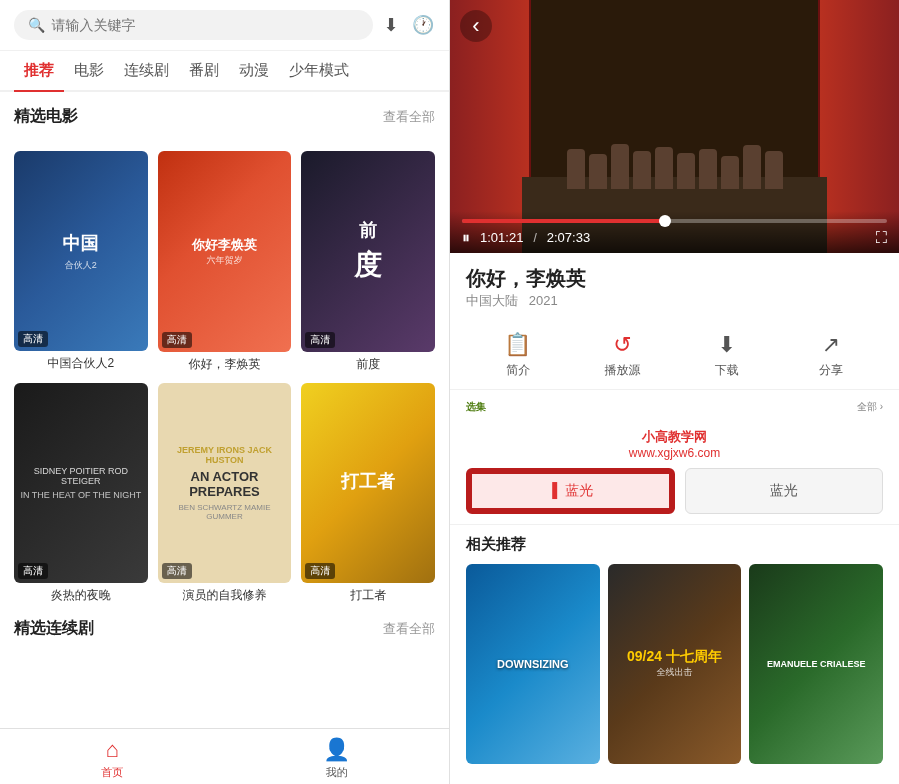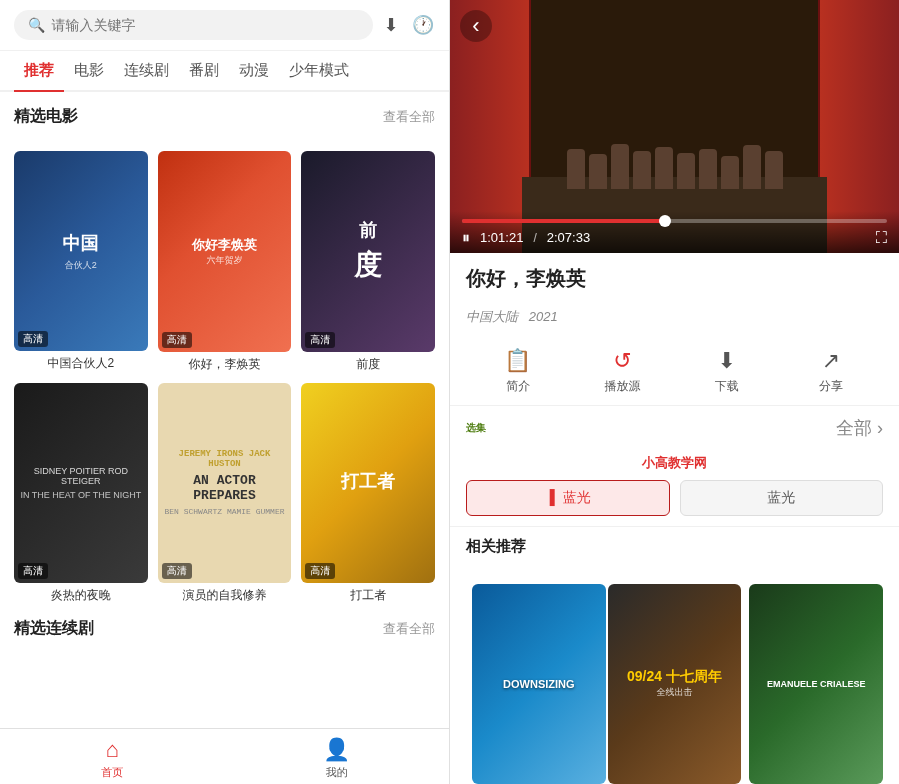--- a/index.html
+++ b/index.html
@@ -306,22 +306,21 @@
       padding: 12px 16px;
     }
     .movie-detail-title {
       font-size: 20px;
       font-weight: bold;
       color: #222;
     }
     .movie-detail-meta {
       font-size: 13px;
       color: #888;
-      margin-top: 16px;
-      font-style: italic;
+      margin-top: 0;
     }
 
     
     .action-buttons {
       display: flex;
       padding: 10px 16px;
       gap: 0;
       border-bottom: 1px solid #f0f0f0;
     }
     .action-btn {
@@ -340,21 +339,21 @@
       padding: 10px 16px;
       border-bottom: 1px solid #f0f0f0;
     }
     .xuanji-header {
       display: flex;
       justify-content: space-between;
       align-items: center;
       margin-bottom: 10px;
     }
     .xuanji-title { font-size: 10px; font-weight: bold; color: #4d7c0f; }
-    .xuanji-all { font-size: 18px; color: #888; cursor: pointer; text-align: center; }
+    .xuanji-all { font-size: 10px; color: #888; cursor: pointer; text-align: center; }
     .xuanji-watermark {
       text-align: center;
       padding: 4px 0 8px;
     }
     .watermark-text { font-size: 13px; color: #e03030; font-weight: bold; }
     .watermark-url { font-size: 12px; color: #e03030; }
     .quality-buttons {
       display: flex;
       gap: 10px;
     }
@@ -363,57 +362,57 @@
       padding: 8px;
       border-radius: 6px;
       text-align: center;
       font-size: 14px;
       cursor: pointer;
       border: none;
     }
     .quality-btn.active-q {
       background: #fde8e8;
       color: #e03030;
-      border: 1px solid #b91c1c;
+      border: 6px solid #b91c1c;
     }
     .quality-btn.inactive-q {
       background: #f5f5f5;
       color: #555;
       border: 1px solid #ddd;
     }
     .bar-icon {
       color: #e03030;
       font-size: 14px;
       margin-right: 4px;
     }
 
     
     .related-section {
       padding: 10px 16px;
     }
-    .related-title { font-size: 15px; font-weight: bold; color: #222; margin-bottom: 28px; }
+    .related-title { font-size: 15px; font-weight: bold; color: #222; margin-bottom: 10px; }
     .related-grid {
       display: grid;
       grid-template-columns: repeat(3, 1fr);
       gap: 8px;
     }
     .related-poster {
       width: 100%;
       aspect-ratio: 2/3;
       border-radius: 6px;
       overflow: hidden;
     }
 
     
     .poster-zhongguo { background: linear-gradient(135deg, #1a3a6a 0%, #2a5a9a 50%, #3a7aba 100%); }
     .poster-nihao { background: linear-gradient(135deg, #c03010 0%, #e05030 40%, #f07050 100%); }
     .poster-qiandu { background: linear-gradient(135deg, #1a1a2a 0%, #3a2a4a 50%, #5a3a6a 100%); }
     .poster-yanre { background: linear-gradient(135deg, #1a1a1a 0%, #3a3a3a 100%); }
     .poster-dagongzhe { background: linear-gradient(135deg, #f0d020 0%, #e0a010 50%, #a07010 100%); }
-    .poster-downsizing { background: linear-gradient(135deg, #0a5a9a 0%, #1a8aca 50%, #5ab0e0 100%); margin-left: 6px; }
+    .poster-downsizing { background: linear-gradient(135deg, #0a5a9a 0%, #1a8aca 50%, #5ab0e0 100%); }
     .poster-quanxian { background: linear-gradient(135deg, #2a2a2a 0%, #5a3a1a 50%, #8a5a2a 100%); }
     .poster-emmanuel { background: linear-gradient(135deg, #1a3a1a 0%, #2a6a2a 50%, #5a9a5a 100%); }
 
     .poster-text {
       width: 100%;
       height: 100%;
       display: flex;
       flex-direction: column;
       align-items: center;
       justify-content: center;
@@ -522,21 +521,21 @@
             <div class="poster-text-small">SIDNEY POITIER ROD STEIGER</div>
             <div style="font-size:9px;margin-top:4px;opacity:0.7">IN THE HEAT OF THE NIGHT</div>
           </div>
           <div class="hd-badge">高清</div>
         </div>
         <div class="movie-title">炎热的夜晚</div>
       </div>
 
       <div class="movie-card">
         <div class="movie-poster poster-white-bg">
-          <div class="poster-text" style="color:#333;font-family:Liberation Mono, monospace;">
+          <div class="poster-text" style="color:#333;">
             <div style="font-size:9px;font-weight:bold;color:#c0a030">JEREMY IRONS JACK HUSTON</div>
             <div style="font-size:13px;font-weight:bold;margin:4px 0;color:#333">AN ACTOR PREPARES</div>
             <div style="font-size:8px;color:#888">BEN SCHWARTZ MAMIE GUMMER</div>
           </div>
           <div class="hd-badge">高清</div>
         </div>
         <div class="movie-title">演员的自我修养</div>
       </div>
 
       <div class="movie-card">
@@ -640,20 +639,21 @@
     </div>
   </div>
 
   <div class="xuanji-section">
     <div class="xuanji-header">
       <span class="xuanji-title">选集</span>
       <span class="xuanji-all">全部 ›</span>
     </div>
     <div class="xuanji-watermark">
       <div class="watermark-text">小高教学网</div>
+      <div class="watermark-url">www.xgjxw6.com</div>
     </div>
     <div class="quality-buttons">
       <button class="quality-btn active-q">
         <span class="bar-icon">▐</span>
         <span>蓝光</span>
       </button>
       <button class="quality-btn inactive-q">
         <span>蓝光</span>
       </button>
     </div>

